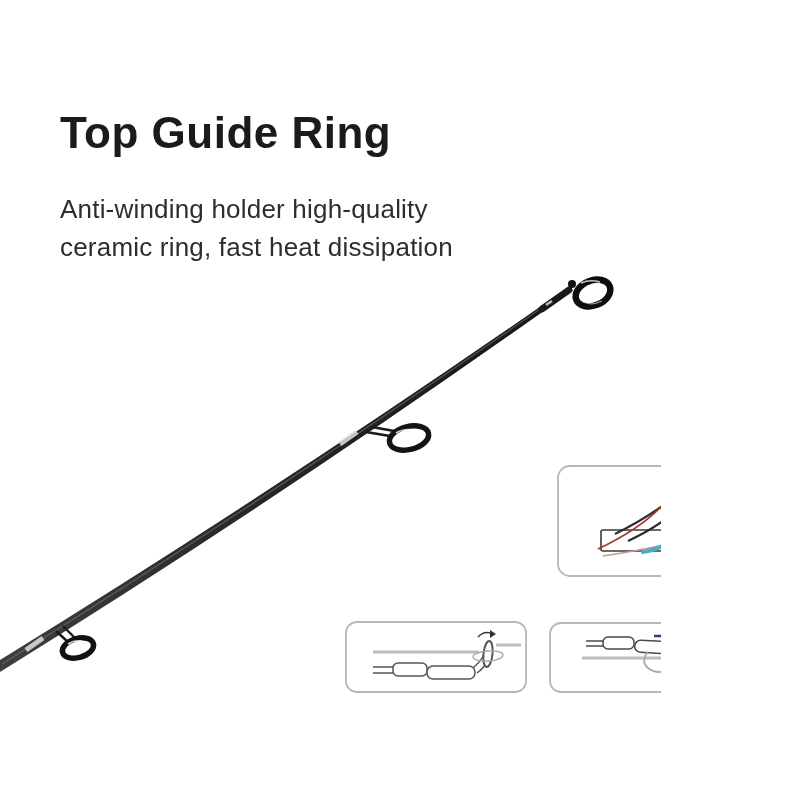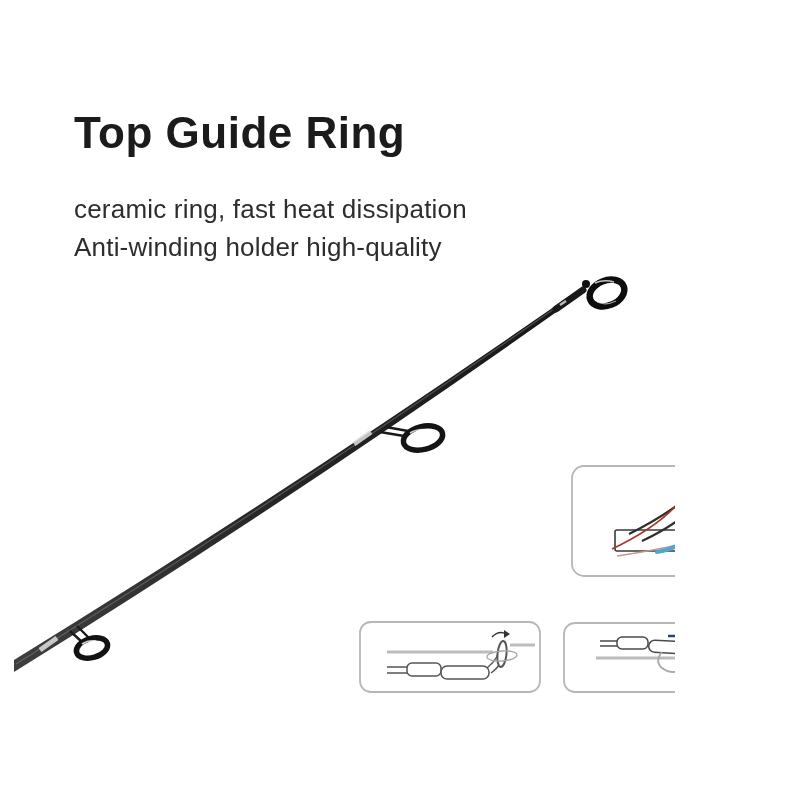--- a/index.html
+++ b/index.html
@@ -1,33 +1,33 @@
 <!DOCTYPE html>
 <html><head>
 <meta charset="utf-8">
 <style>
   html,body{margin:0;padding:0;background:#ffffff;}
   .stage{position:relative;width:661px;height:800px;background:#ffffff;overflow:hidden;
-         font-family:"Liberation Sans",sans-serif;margin-left:14px;}
+         font-family:"Liberation Sans",sans-serif;}
   .title{position:absolute;left:60px;top:111px;font-size:44px;font-weight:bold;
          color:#1b1b1b;letter-spacing:0.5px;line-height:1;}
   .subtitle{position:absolute;left:60px;top:190px;font-size:26px;color:#2d2d2d;
             line-height:38px;letter-spacing:0.2px;}
   .art{position:absolute;left:0;top:0;}
 </style>
 </head>
 <body>
 
 <div class="stage">
 
   <div class="title">Top Guide Ring</div>
 
   <div class="subtitle">
+    <div>Anti-winding holder high-quality</div>
     <div>ceramic ring, fast heat dissipation</div>
-    <div>Anti-winding holder high-quality</div>
   </div>
 
   <svg class="art" width="800" height="800" viewBox="0 0 800 800">
     <defs>
       <linearGradient id="rodG" x1="0" y1="1" x2="1" y2="0">
         <stop offset="0" stop-color="#3f3f3f"></stop>
         <stop offset="0.45" stop-color="#262626"></stop>
         <stop offset="1" stop-color="#161616"></stop>
       </linearGradient>
     </defs>

